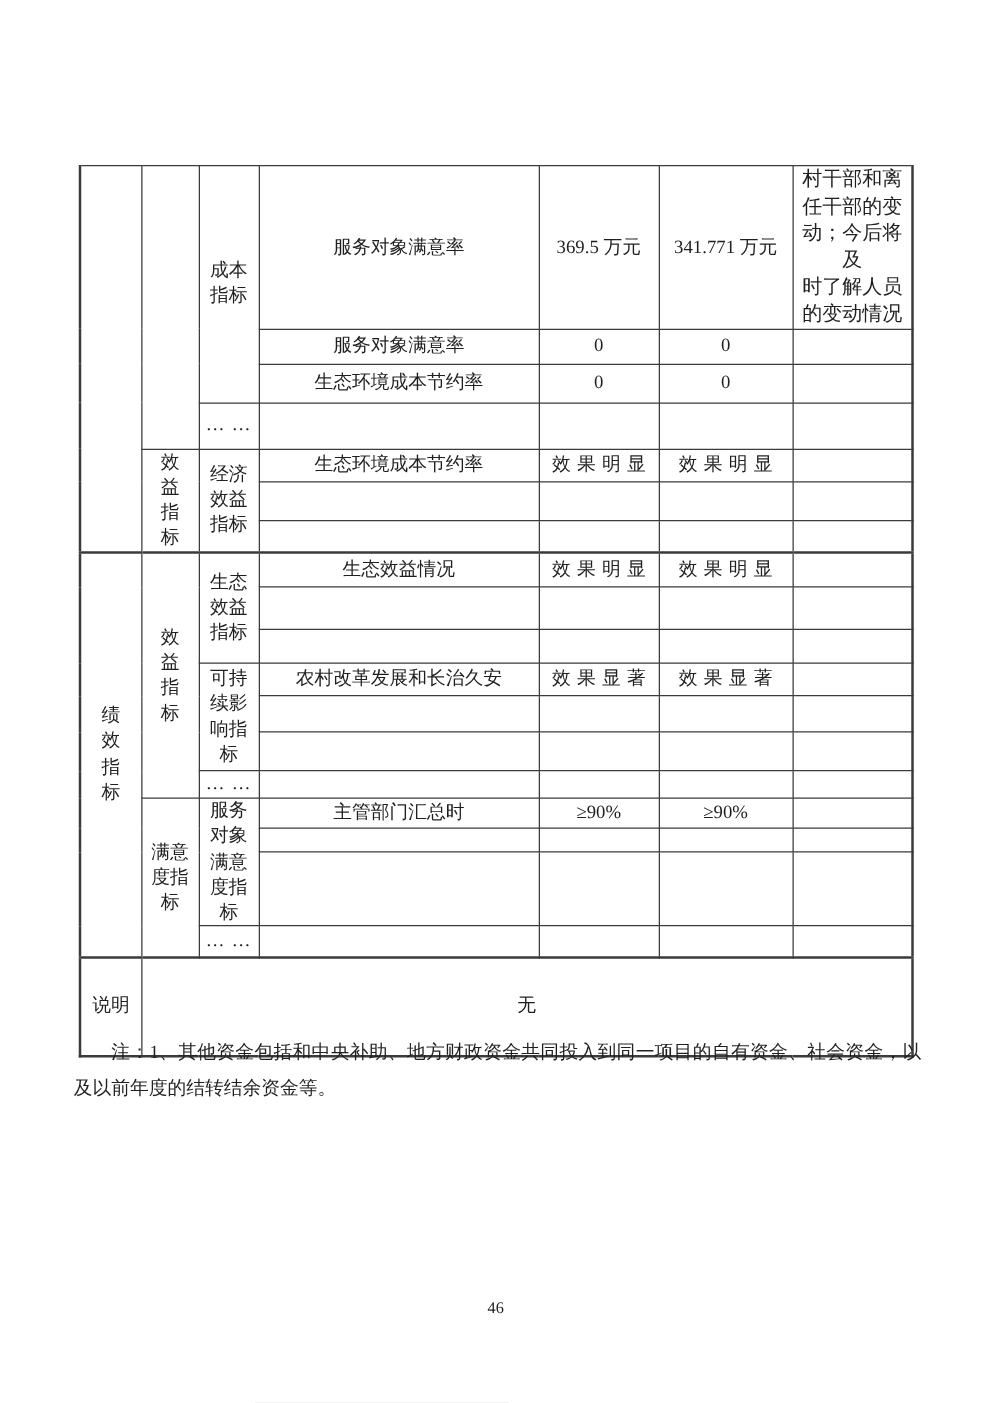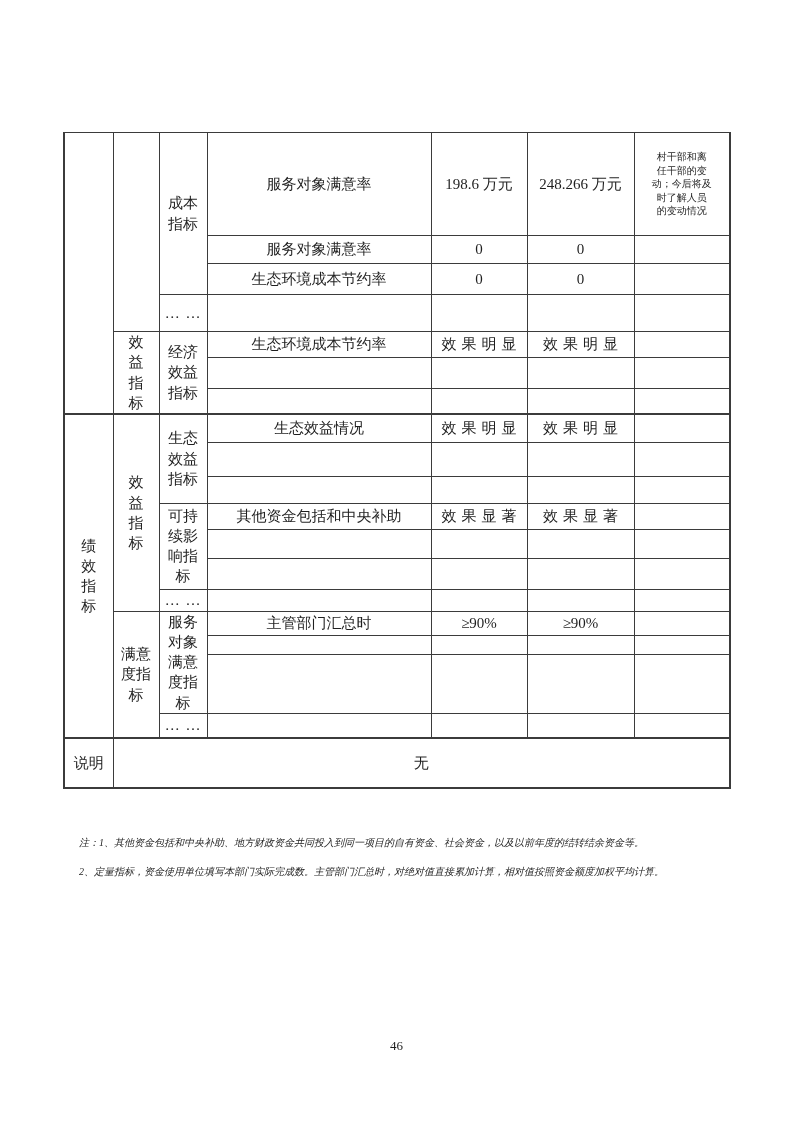--- a/index.html
+++ b/index.html
@@ -30,36 +30,35 @@
     vertical-align: middle;
     padding: 0 3px;
     line-height: 1.35;
   }
   tr.section td { border-top: 2px solid #3b3b3b; }
   td.vlab  { white-space: pre-line; line-height: 25px; }   
   td.vlab-s{ white-space: pre-line; line-height: 20px; }   
   td.vlab2 { white-space: pre-line; line-height: 19px; font-family: Liberation Serif, serif; }   
   td.bottom { vertical-align: bottom; padding-bottom: 5px; }
   td.remark {
-    font-size: 10px;
+    font-size: 16px;
     line-height: 19px;
     white-space: pre-line;
     padding: 2px 5px;
   }
   td.sp { letter-spacing: 5px; text-indent: 5px; margin-top: 40px; }
   td.dots { letter-spacing: 1px; }
   .notes {
     position: absolute;
     left: 59px;
     top: 828px;
     width: 678px;
-    font-size: 10px;
+    font-size: 15px;
     line-height: 29px;
     text-align: justify;
-    font-style: italic;
   }
   .notes p { margin: 0; text-indent: 2em; }
   .pageno {
     position: absolute;
     left: 0;
     top: 1038px;
     width: 100%;
     text-align: center;
     font-size: 13px;
   }
@@ -79,22 +78,22 @@
         <col style="width:107px">
       <col style="width:96px">
     </colgroup>
     <tbody>
       <tr style="height:103px">
         <td rowspan="7"></td>
         <td rowspan="4"></td>
         <td rowspan="3" class="vlab2">成本
 指标</td>
         <td class="bottom">服务对象满意率</td>
-        <td class="bottom">198.6 万元</td>
-        <td class="bottom">248.266 万元</td>
+        <td class="bottom">369.5 万元</td>
+        <td class="bottom">341.771 万元</td>
         <td class="remark">村干部和离
 任干部的变
 动；今后将及
 时了解人员
 的变动情况</td>
       </tr>
       <tr style="height:28px">
         <td>服务对象满意率</td>
         <td>0</td>
         <td>0</td>
@@ -165,21 +164,21 @@
         <td></td>
         <td></td>
         <td></td>
         <td></td>
       </tr>
       <tr style="height:26px">
         <td rowspan="3" class="vlab2">可持
 续影
 响指
 标</td>
-        <td>其他资金包括和中央补助</td>
+        <td>农村改革发展和长治久安</td>
         <td class="sp">效果显著</td>
         <td class="sp">效果显著</td>
         <td></td>
       </tr>
       <tr style="height:29px">
         <td></td>
         <td></td>
         <td></td>
         <td></td>
       </tr>
@@ -222,27 +221,26 @@
         <td></td>
         <td></td>
       </tr>
       <tr style="height:25px">
         <td class="dots">… …</td>
         <td></td>
         <td></td>
         <td></td>
         <td></td>
       </tr>
-      <tr class="section" style="height:50px">
+      <tr class="section" style="height:79px">
         <td>说明</td>
         <td colspan="6">无</td>
       </tr>
     </tbody>
   </table>
 
   <div class="notes">
     <p>注：1、其他资金包括和中央补助、地方财政资金共同投入到同一项目的自有资金、社会资金，以及以前年度的结转结余资金等。</p>
-    <p>2、定量指标，资金使用单位填写本部门实际完成数。主管部门汇总时，对绝对值直接累加计算，相对值按照资金额度加权平均计算。</p>
   </div>
 
   <div class="pageno">46</div>
 
 </div>
 
 </body></html>

